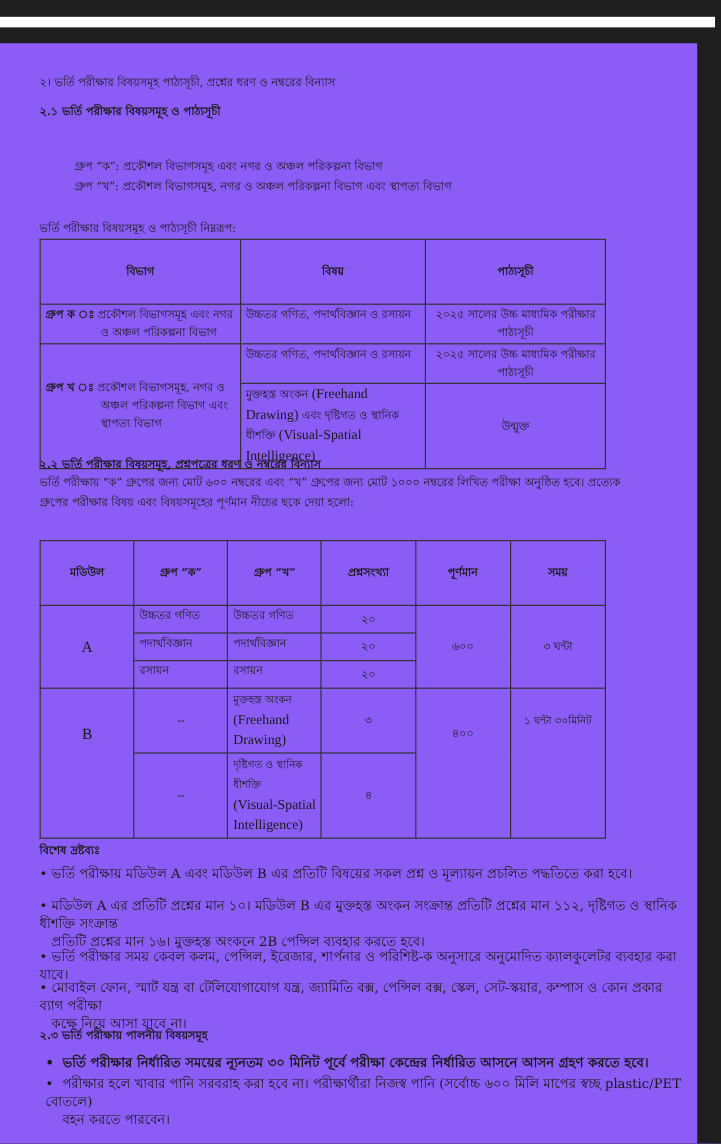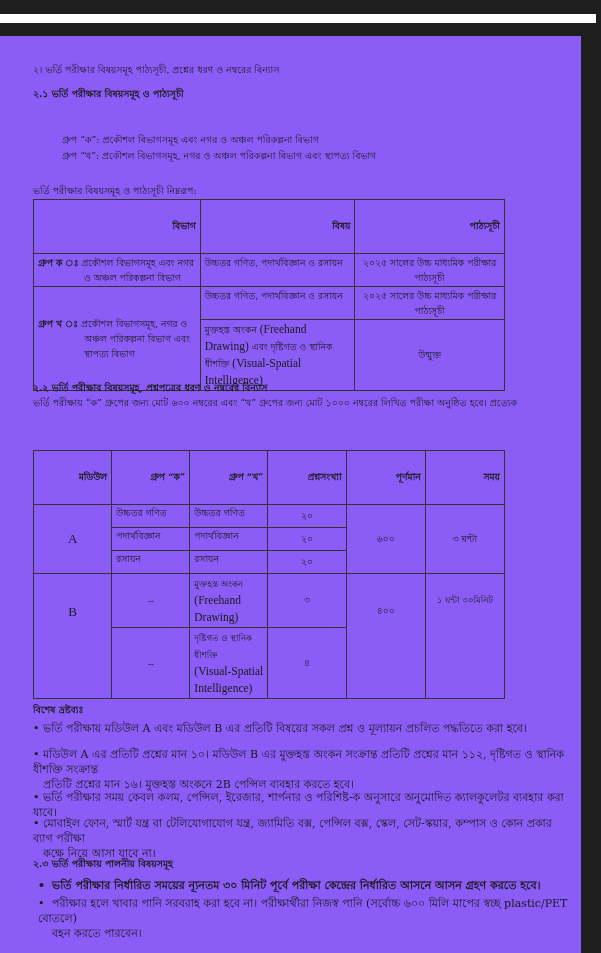--- a/index.html
+++ b/index.html
@@ -16,21 +16,21 @@
   .page {
     position: absolute; left: 0; top: 36px; width: 581px; height: 926px;
     background: #8b5cf6; overflow: hidden;
   }
   .abs { position: absolute; white-space: nowrap; }
   .t { font-size: 9.4px; line-height: 12px; }
   .b { font-weight: bold; }
   .indent { left: 62px; }
   table { border-collapse: collapse; position: absolute; font-size: 9.2px; }
   td, th { border: 1px solid #333; padding: 1px 4px; vertical-align: top; }
-  th { font-weight: bold; text-align: right; height: 13px; padding: 19px 4px; }
+  th { font-weight: bold; text-align: center; height: 13px; padding: 19px 4px; }
   .c { text-align: center; }
   .vm { vertical-align: middle; }
   .en { font-family: "Liberation Serif", "DejaVu Serif", serif; font-size: 11.5px; line-height: 16px; }
   .thick-b { border-bottom: 1.6px solid #111; }
   .bul { position: absolute; font-size: 11px; line-height: 15px; width: 540px; white-space: normal; }
   .bul .dot { display: inline-block; width: 10px; }
 </style>
 </head>
 <body>
 
@@ -83,20 +83,21 @@
       <td style="white-space:normal; line-height:17px;">
         <span>মুক্তহস্ত অংকন</span><span class="en"> (Freehand Drawing)</span><span> এবং দৃষ্টিগত ও স্থানিক ধীশক্তি</span><span class="en"> (Visual-Spatial Intelligence)</span>
       </td>
       <td class="c vm">উন্মুক্ত</td>
     </tr>
   </tbody>
     </table>
 
   <div class="abs t b" style="left:33px; top:346px;">২.২ ভর্তি পরীক্ষার বিষয়সমূহ, প্রশ্নপত্রের ধরণ ও নম্বরের বিন্যাস</div>
   <div class="abs t" style="left:33px; top:361px;">ভর্তি পরীক্ষায় “ক” গ্রুপের জন্য মোট ৬০০ নম্বরের এবং “খ” গ্রুপের জন্য মোট ১০০০ নম্বরের লিখিত পরীক্ষা অনুষ্ঠিত হবে। প্রত্যেক</div>
+  <div class="abs t" style="left:33px; top:378px;">গ্রুপের পরীক্ষার বিষয় এবং বিষয়সমূহের পূর্ণমান নীচের ছকে দেয়া হলো:</div>
 
   <table style="left:33px; top:414px; width:472px;">
     <colgroup>
       <col style="width:78px">
         <col style="width:78px">
         <col style="width:78px">
       <col style="width:78px">
         <col style="width:79px">
         <col style="width:79px">
     </colgroup>

